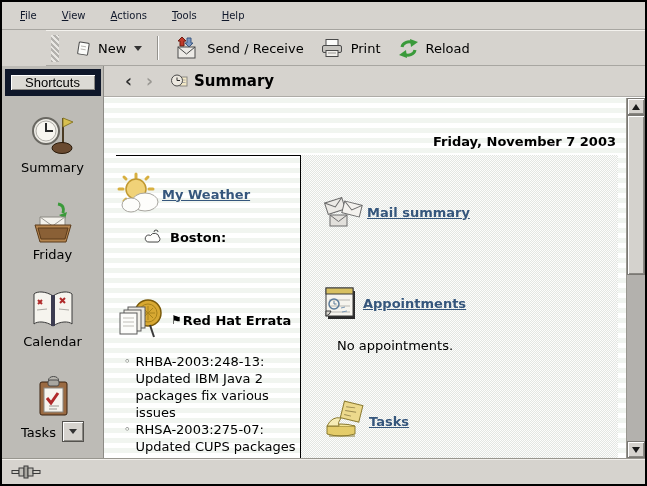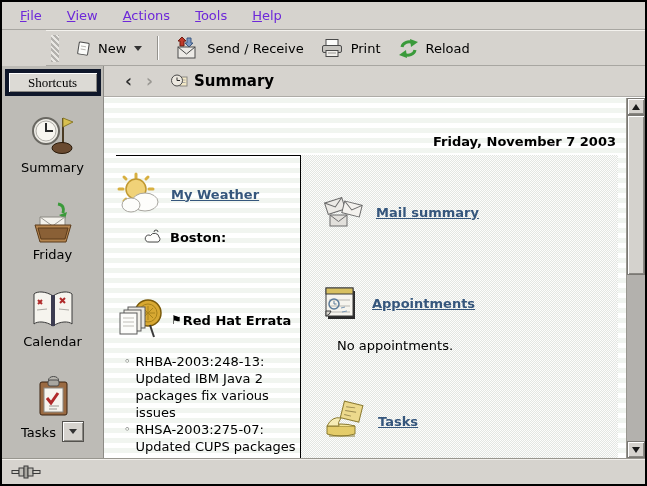--- a/index.html
+++ b/index.html
@@ -14,21 +14,21 @@
     position:relative; overflow:hidden;
   }
 
   
   .menubar {
     height:28px; display:flex; align-items:center;
     padding-left:14px; gap:17px;
     background:#d6d3ce; border-bottom:1px solid #a8a6a1;
     flex:0 0 auto;
   }
-  .menu-item { display:block; font-size:13px; color:#6d28d9; padding:3px 4px; cursor:default; }
+  .menu-item { display:block; font-size:10px; color:#0f172a; padding:3px 4px; cursor:default; }
   .menu-item::first-letter { text-decoration:underline; }
 
   
   .toolbar {
     height:36px; display:flex; align-items:center;
     padding-left:5px; background:#d6d3ce;
     border-top:1px solid #f4f2ee; border-bottom:1px solid #a8a6a1;
     flex:0 0 auto;
     margin-left:44px;
   }
@@ -49,23 +49,23 @@
   
   .bodyrow { flex:1; display:flex; min-height:0; }
 
   
   .sidebar {
     width:102px; background:#bdbbb6; border-right:1px solid #8e8c87;
     display:flex; flex-direction:column; align-items:center; flex:0 0 auto;
   }
   .shortcuts-btn {
     width:96px; height:27px; margin-top:3px;
-    background:#dcdad5; border:4px solid #0f172a;
+    background:#dcdad5; border:6px solid #0f172a;
     box-shadow:inset 1px 1px 0 #fff, inset -1px -1px 0 #8a8883;
-    font-family:Liberation Serif, serif; font-size:13px; color:#000; cursor:default;
+    font-family:Liberation Sans, sans-serif; font-size:13px; color:#000; cursor:default;
   }
   .sc-item { display:flex; flex-direction:column; align-items:center; margin-top:26px; cursor:default; }
   .sc-item.first { margin-top:18px; }
   .sc-icon { width:48px; height:44px; display:flex; align-items:center; justify-content:center; }
   .sc-label { font-size:13px; color:#000; margin-top:2px; }
   .tasks-row { display:flex; align-items:center; gap:6px; margin-top:2px; }
   .drop-btn {
     width:22px; height:21px; background:#d6d3ce;
     border:1px solid #54524e;
     box-shadow:inset 1px 1px 0 #fff, inset -1px -1px 0 #8a8883;
@@ -94,21 +94,21 @@
   .date-line { text-align:right; font-size:13px; font-weight:bold; color:#000;
     margin:36px 10px 6px 0; }
   .cols { flex:1; display:flex; margin:0 8px 0 12px; align-items:stretch; }
   .leftcol { width:184px; flex:0 0 auto; border-top:1px solid #000; padding-top:16px; }
   .rightcol {
     flex:1; border-left:1px solid #000; padding:36px 0 0 20px;
     background-image:conic-gradient(#e3e6e2 25%,#fdfdfc 0 50%,#e3e6e2 0 75%,#fdfdfc 0);
     background-size:2px 2px;
   }
 
-  .sec-head { display:flex; align-items:center; gap:9px; }
+  .sec-head { display:flex; align-items:center; gap:0; }
   .sec-link { font-size:13px; font-weight:bold; color:#35567c;
     text-decoration:underline; cursor:pointer; }
   .city-row { display:flex; align-items:center; gap:7px; margin:13px 0 0 28px; }
   .city-name { font-size:13px; font-weight:bold; color:#000; }
   .cond-text { font-size:13px; color:#000; margin:10px 0 0 62px; }
 
   .errata { margin-top:52px; }
   .errata-title { font-size:13px; font-weight:bold; color:#000; display:flex; align-items:center; }
   .flag-glyph { font-size:12px; margin-right:1px; }
   .errata-list { margin:10px 0 0 8px; list-style:none; }

